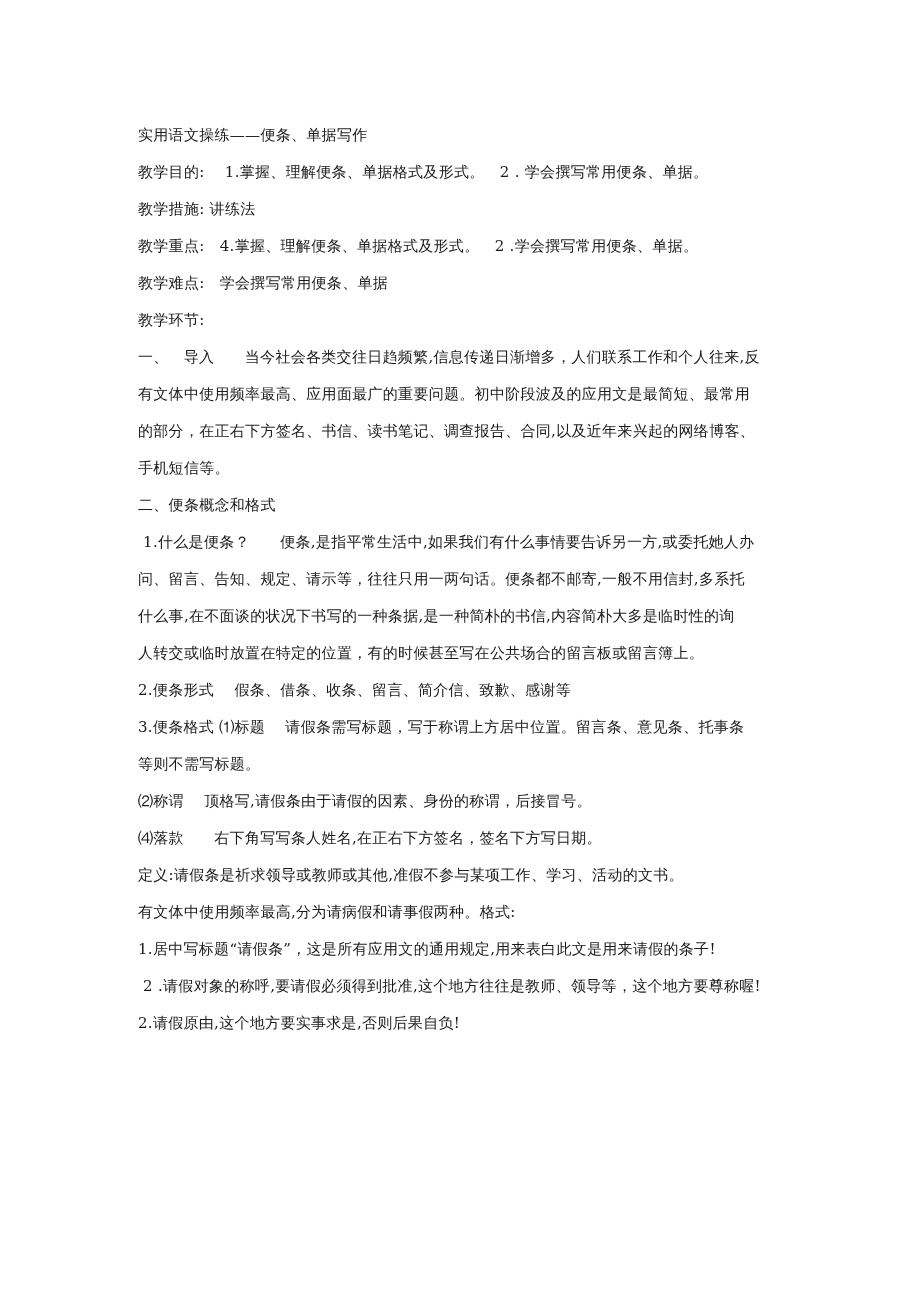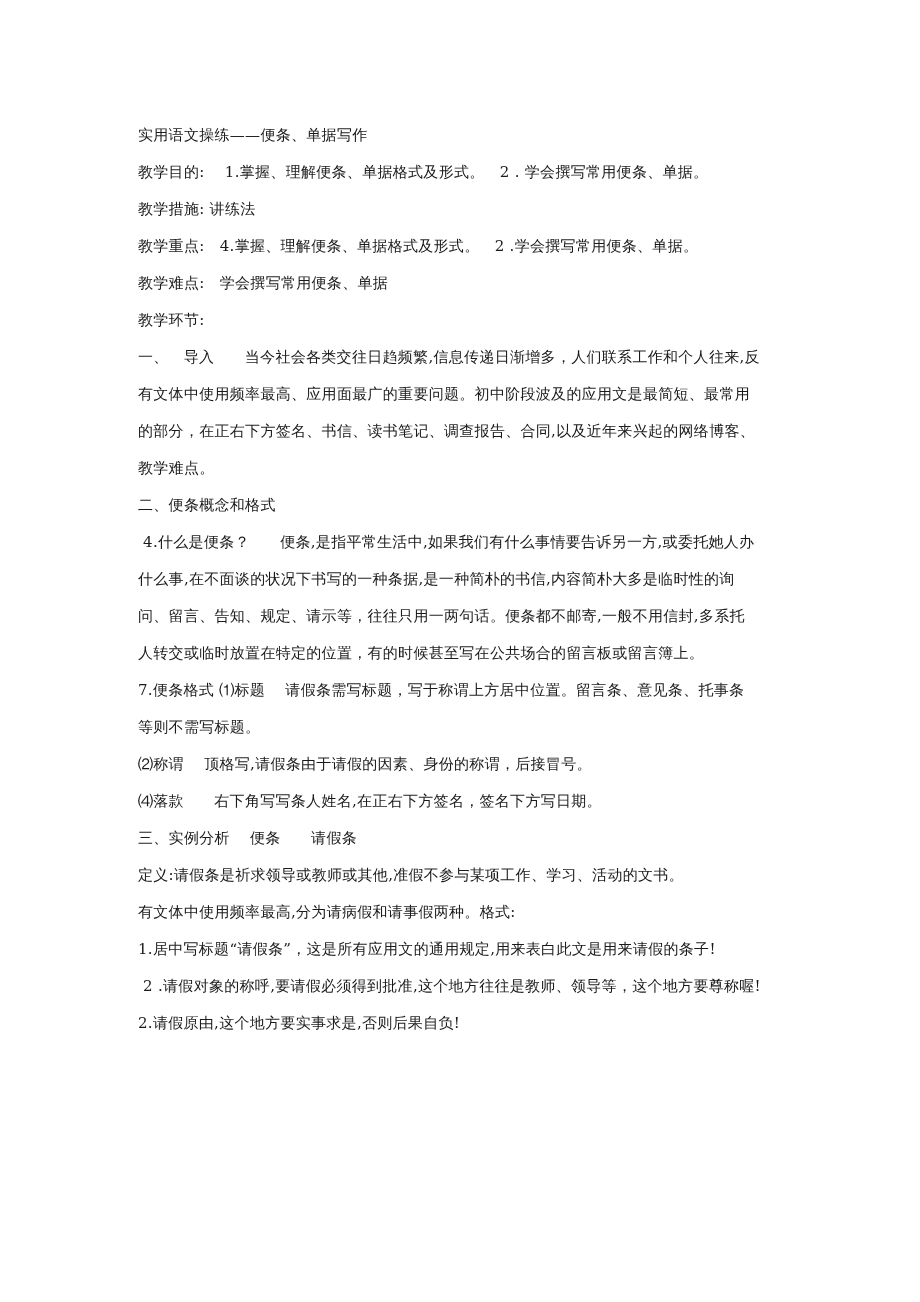--- a/index.html
+++ b/index.html
@@ -16,36 +16,36 @@
   <div class="line">教学目的:    1.掌握、理解便条、单据格式及形式。   2 . 学会撰写常用便条、单据。</div>
   <div class="line">教学措施: 讲练法</div>
   <div class="line">教学重点:   4.掌握、理解便条、单据格式及形式。   2 .学会撰写常用便条、单据。</div>
   <div class="line">教学难点:   学会撰写常用便条、单据</div>
   <div class="line">教学环节:</div>
 
   <div>
     <div class="line">一、   导入      当今社会各类交往日趋频繁,信息传递日渐增多，人们联系工作和个人往来,反</div>
     <div class="line">有文体中使用频率最高、应用面最广的重要问题。初中阶段波及的应用文是最简短、最常用</div>
     <div class="line">的部分，在正右下方签名、书信、读书笔记、调查报告、合同,以及近年来兴起的网络博客、</div>
-    <div class="line">教学难点。</div>
+    <div class="line">手机短信等。</div>
   </div>
 
   <div>
     <div class="line">二、便条概念和格式</div>
-    <div class="line"> 4.什么是便条？      便条,是指平常生活中,如果我们有什么事情要告诉另一方,或委托她人办</div>
+    <div class="line"> 1.什么是便条？      便条,是指平常生活中,如果我们有什么事情要告诉另一方,或委托她人办</div>
+    <div class="line">问、留言、告知、规定、请示等，往往只用一两句话。便条都不邮寄,一般不用信封,多系托</div>
     <div class="line">什么事,在不面谈的状况下书写的一种条据,是一种简朴的书信,内容简朴大多是临时性的询</div>
-    <div class="line">问、留言、告知、规定、请示等，往往只用一两句话。便条都不邮寄,一般不用信封,多系托</div>
     <div class="line">人转交或临时放置在特定的位置，有的时候甚至写在公共场合的留言板或留言簿上。</div>
-    <div class="line">7.便条格式 ⑴标题    请假条需写标题，写于称谓上方居中位置。留言条、意见条、托事条</div>
+    <div class="line">2.便条形式    假条、借条、收条、留言、简介信、致歉、感谢等</div>
+    <div class="line">3.便条格式 ⑴标题    请假条需写标题，写于称谓上方居中位置。留言条、意见条、托事条</div>
     <div class="line">等则不需写标题。</div>
     <div class="line">⑵称谓    顶格写,请假条由于请假的因素、身份的称谓，后接冒号。</div>
     <div class="line">⑷落款      右下角写写条人姓名,在正右下方签名，签名下方写日期。</div>
   </div>
 
   <div>
-    <div class="line">三、实例分析    便条      请假条</div>
     <div class="line">定义:请假条是祈求领导或教师或其他,准假不参与某项工作、学习、活动的文书。</div>
     <div class="line">有文体中使用频率最高,分为请病假和请事假两种。格式:</div>
     <div class="line">1.居中写标题“请假条”，这是所有应用文的通用规定,用来表白此文是用来请假的条子!</div>
     <div class="line"> 2 .请假对象的称呼,要请假必须得到批准,这个地方往往是教师、领导等，这个地方要尊称喔!</div>
     <div class="line">2.请假原由,这个地方要实事求是,否则后果自负!</div>
   </div>
 </div>
 
 </body></html>

